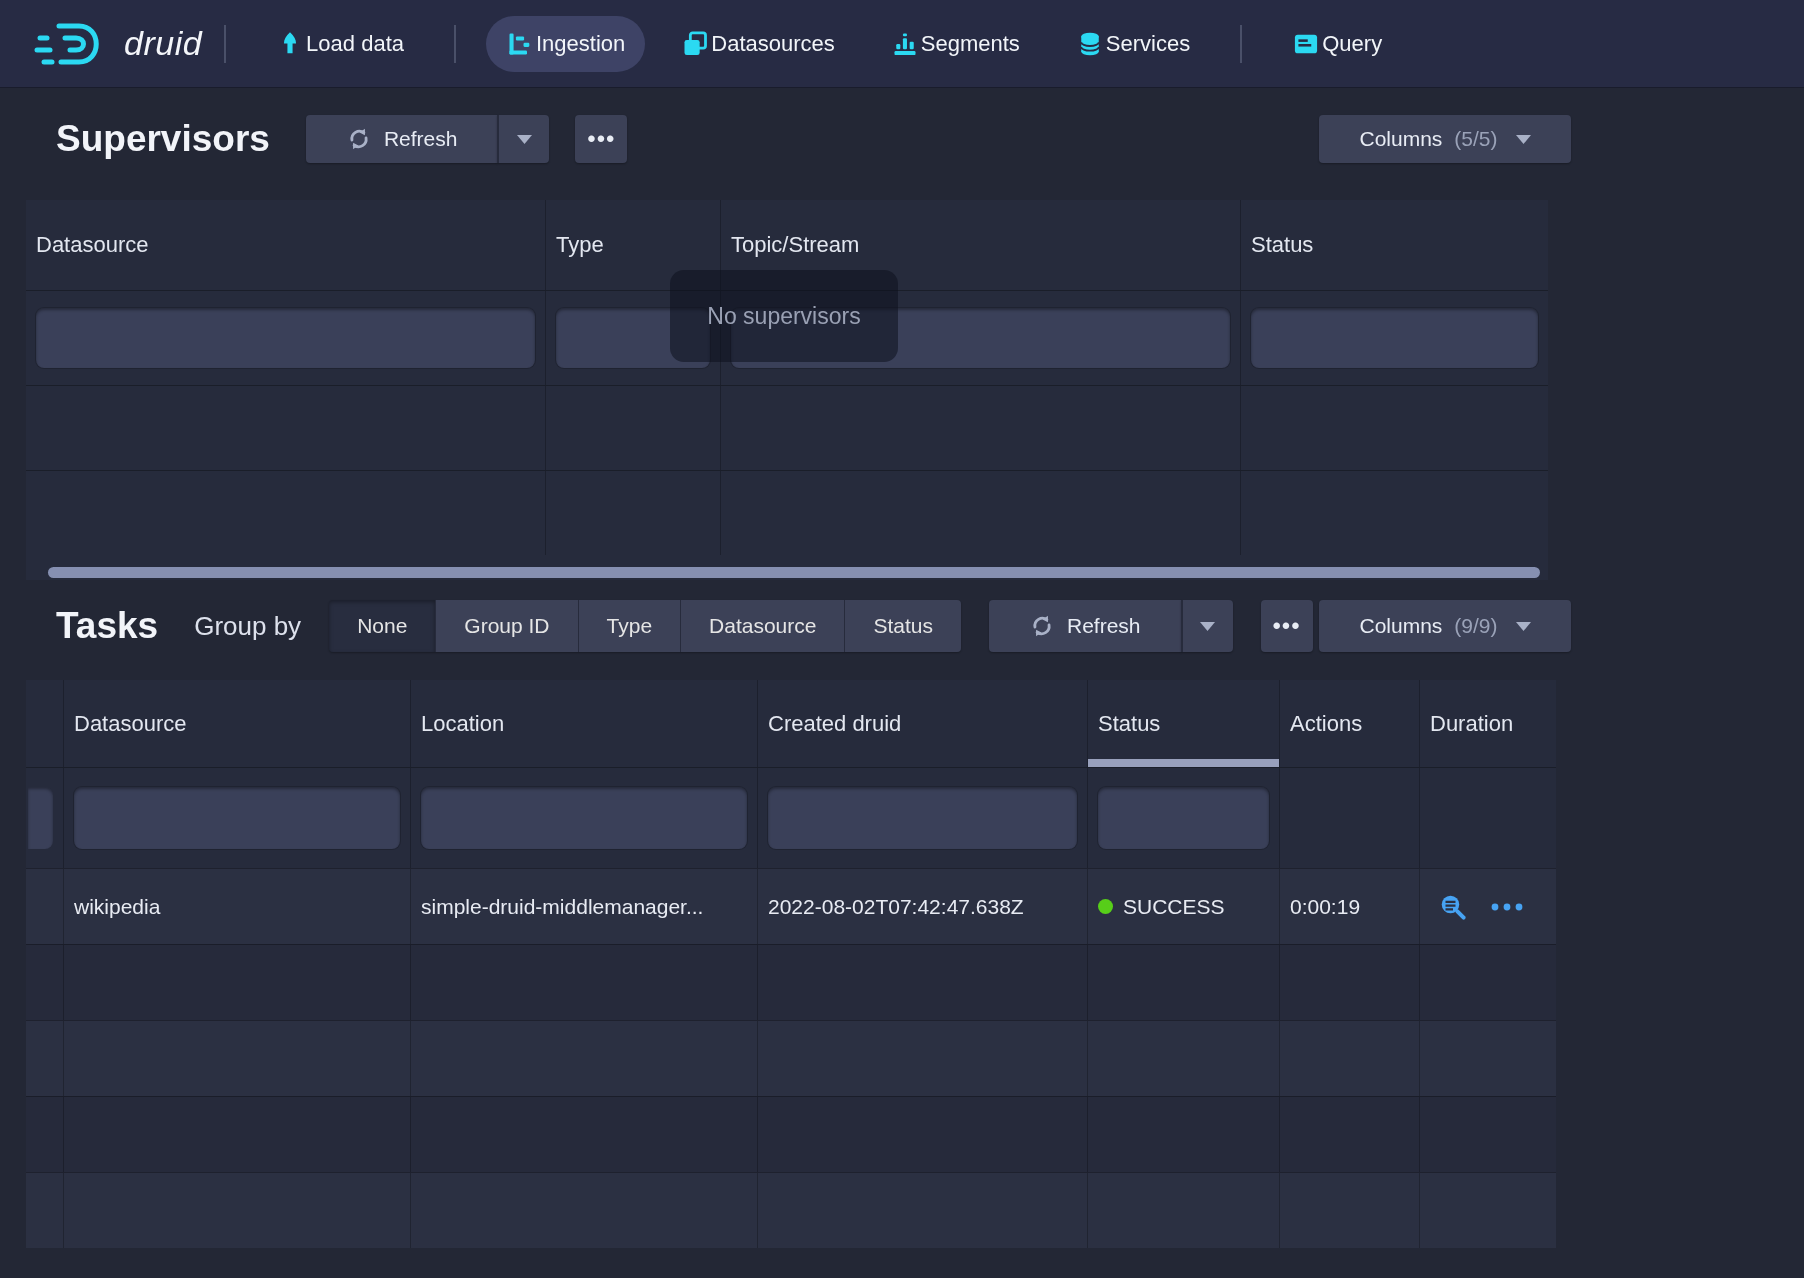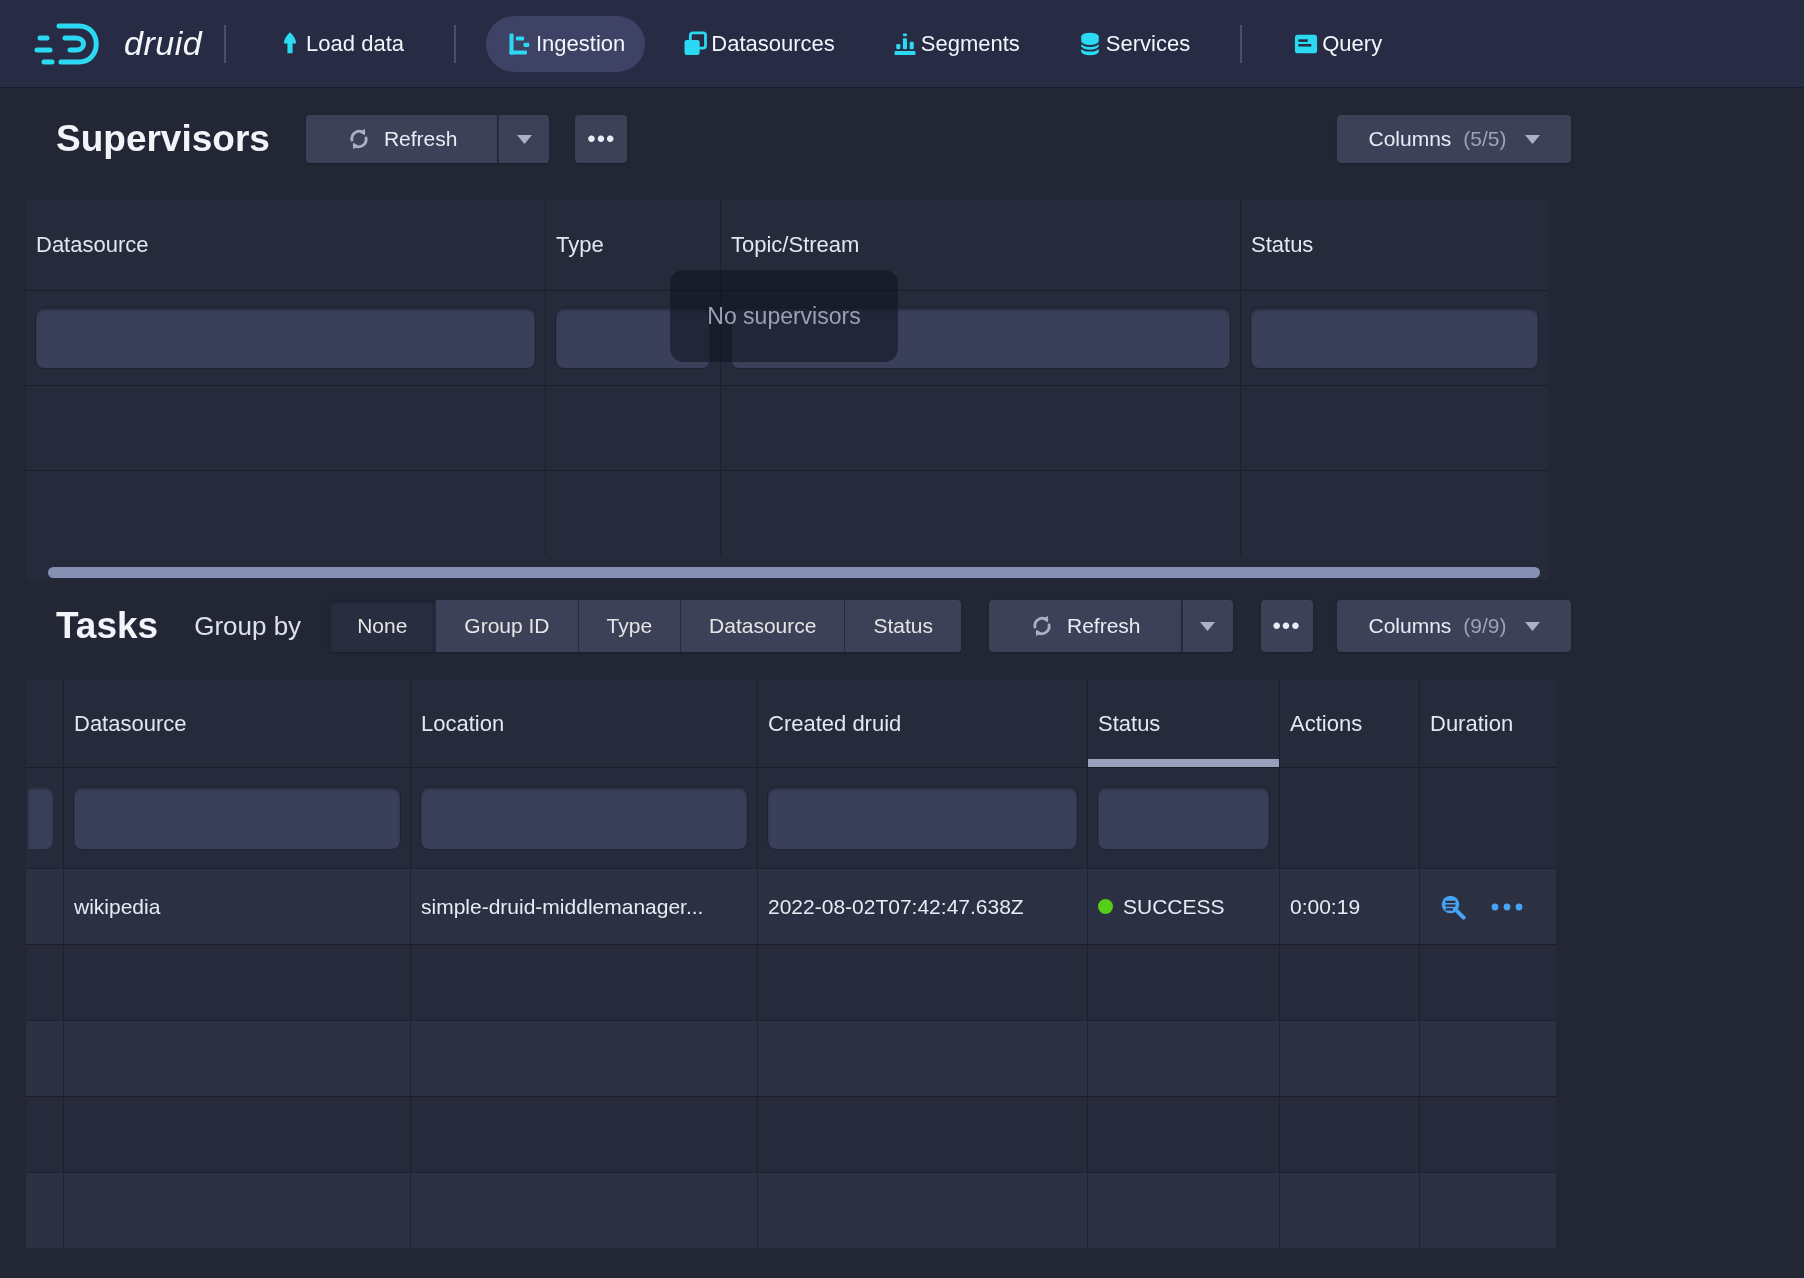--- a/index.html
+++ b/index.html
@@ -35,21 +35,21 @@
     display:flex; align-items:center; justify-content:center; gap:12px;
     background:#3c4157; color:#e8ecf4; font-size:21px;
     border-radius:4px; height:48px; cursor:pointer;
     box-shadow:0 1px 2px rgba(0,0,0,0.3);
   }
   .tasks-controls .btn { height:52px; }
   .btn-group { display:flex; }
   .btn-group .btn-main { border-radius:4px 0 0 4px; padding:0 40px; }
   .btn-group .btn-caret { border-radius:0 4px 4px 0; width:52px; border-left:2px solid #272b3c; }
   .btn-more { width:52px; }
-  .btn-columns { margin-left:auto; width:234px; }
+  .btn-columns { margin-left:auto; width:252px; }
   .muted { color:#9aa2b8; }
   .seg-group { display:flex; border-radius:4px; overflow:hidden; box-shadow:0 1px 2px rgba(0,0,0,0.3); }
   .seg-btn {
     background:#3c4157; color:#e5e5e5; font-size:21px; height:52px;
     display:flex; align-items:center; justify-content:center; padding:0 28px;
     border-left:1px solid #272b3c; cursor:pointer;
   }
   .seg-btn:first-child { border-left:none; }
   .seg-btn.active { background:#282d3f; box-shadow:inset 0 2px 4px rgba(0,0,0,0.35); }
   .groupby-label { font-size:26px; color:#dde1ec; }

